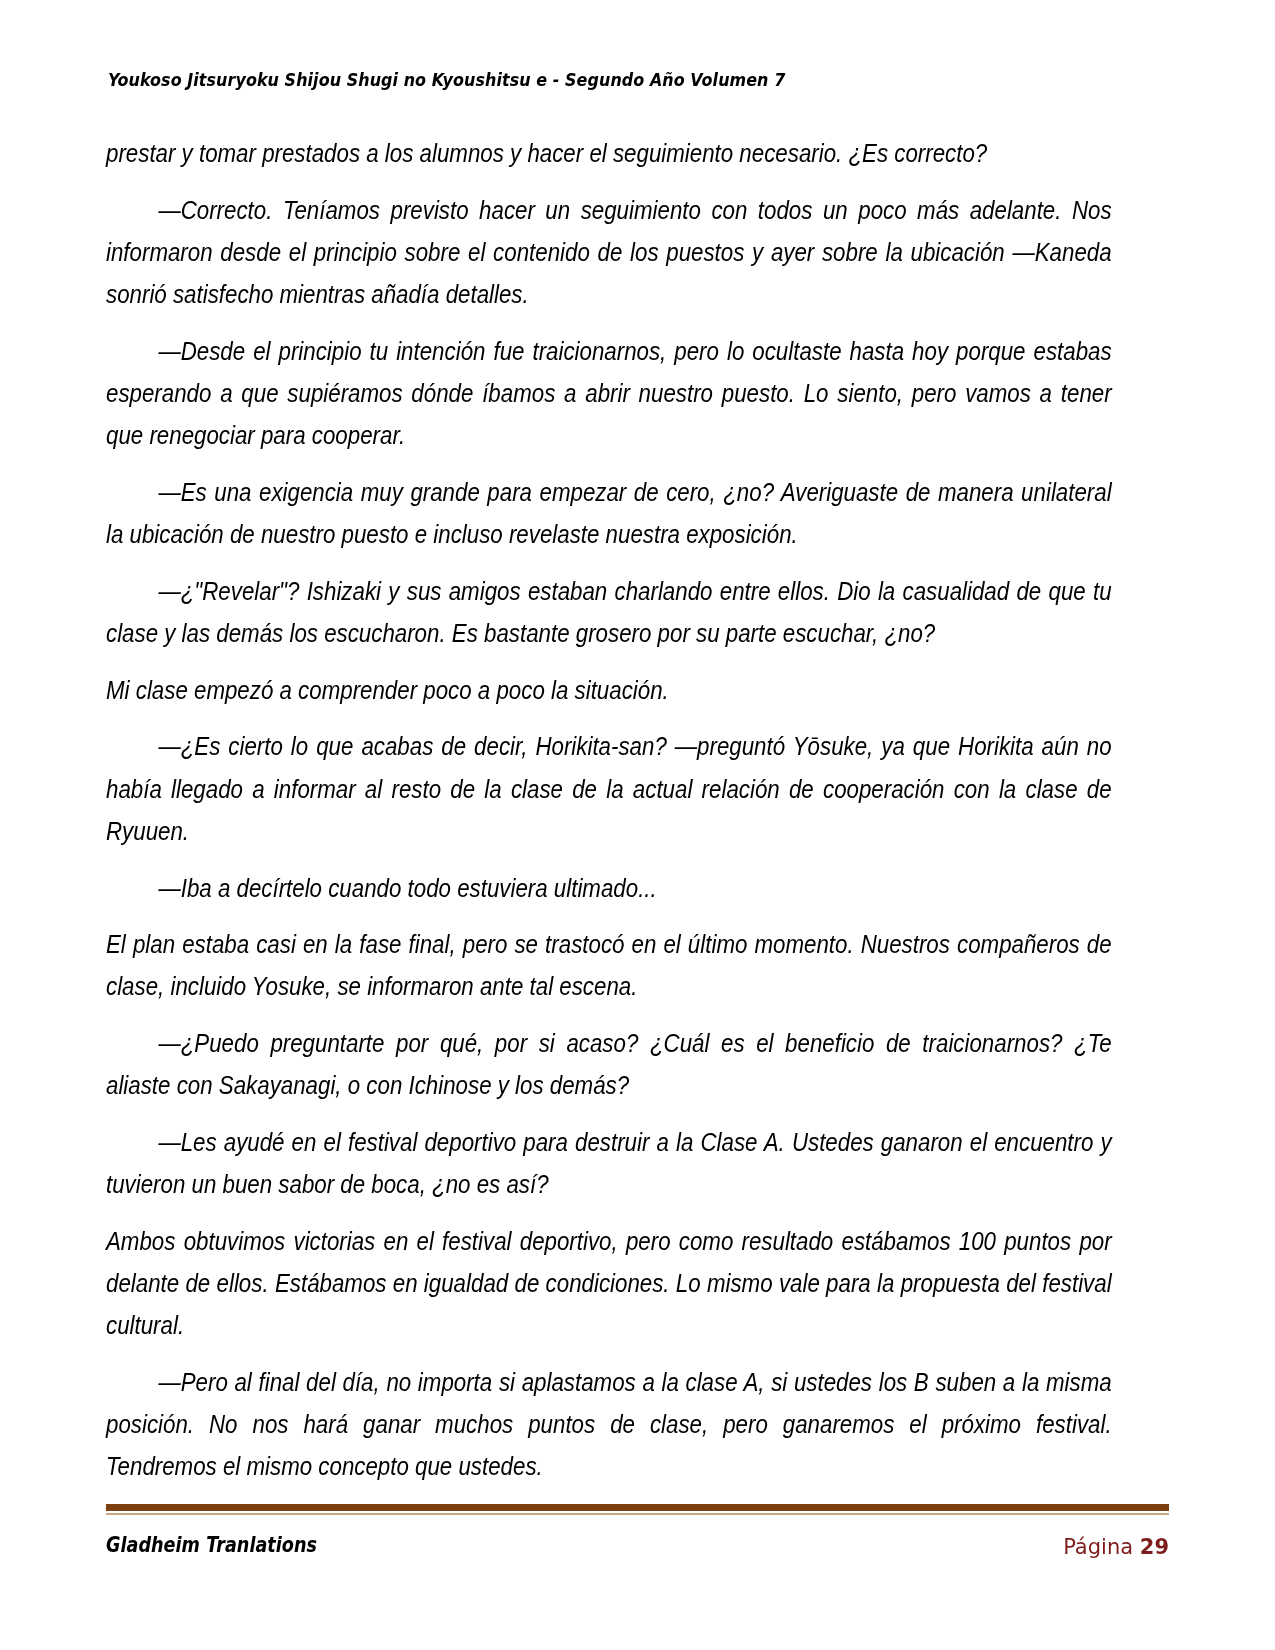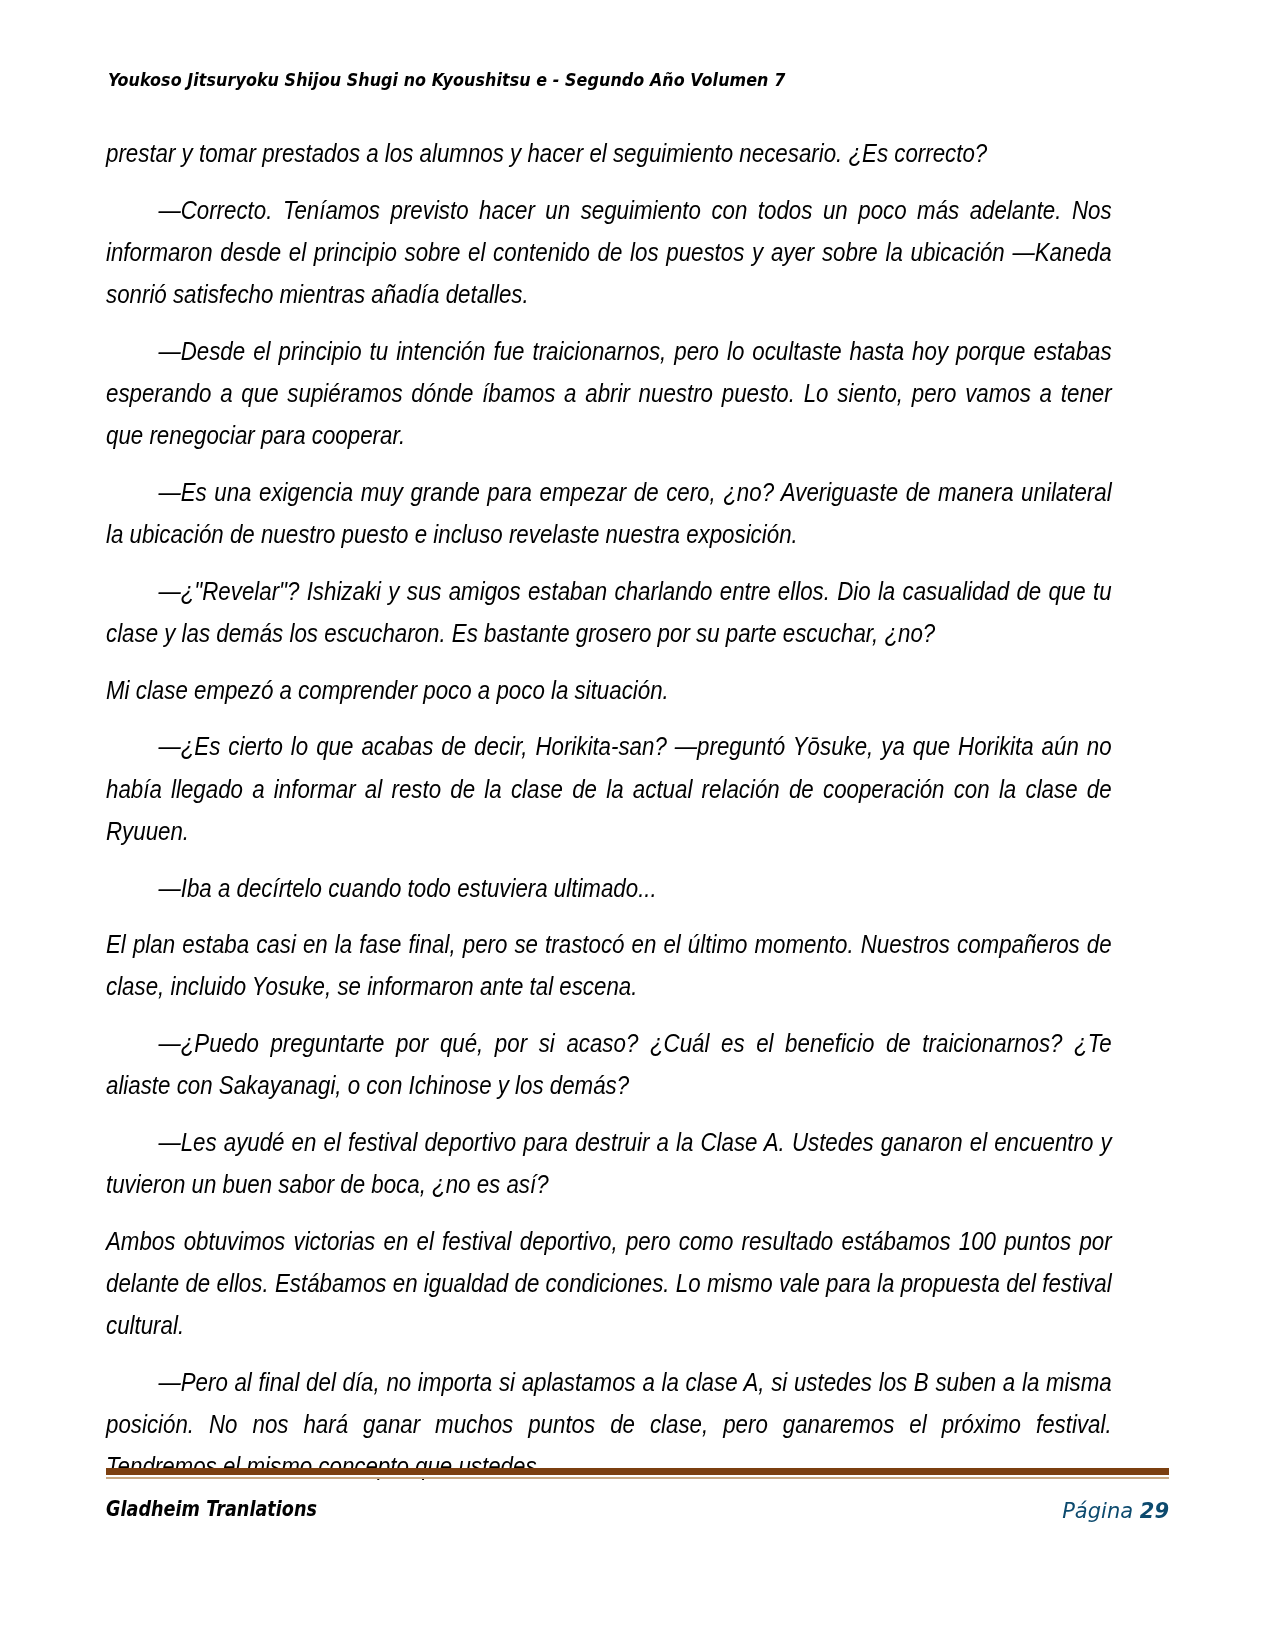--- a/index.html
+++ b/index.html
@@ -68,21 +68,21 @@
     -webkit-font-smoothing: none;
   }
   .para.indent {
     text-indent: 62px;
   }
 
   
   .footer {
     position: absolute;
     left: 106px;
-    top: 1468px;
+    top: 1504px;
     width: 1063px;
   }
   .footer-rule-thick {
     height: 7px;
     background: #7B3F10;
     width: 100%;
   }
   .footer-rule-gap {
     height: 2px;
     background: #ffffff;
@@ -111,22 +111,21 @@
     white-space: nowrap;
     color: #000;
   }
   .footer-page {
     position: absolute;
     right: 0;
     top: 2px;
     font-family: "DejaVu Sans", sans-serif;
     font-size: 21px;
     white-space: nowrap;
-    color: #0c4a6e;
-    font-style: italic;
+    color: #7f1d1d;
   }
   .footer-page .pg-num {
     font-weight: bold;
   }
 </style>
 </head>
 <body>
 
 <div class="page">
 

